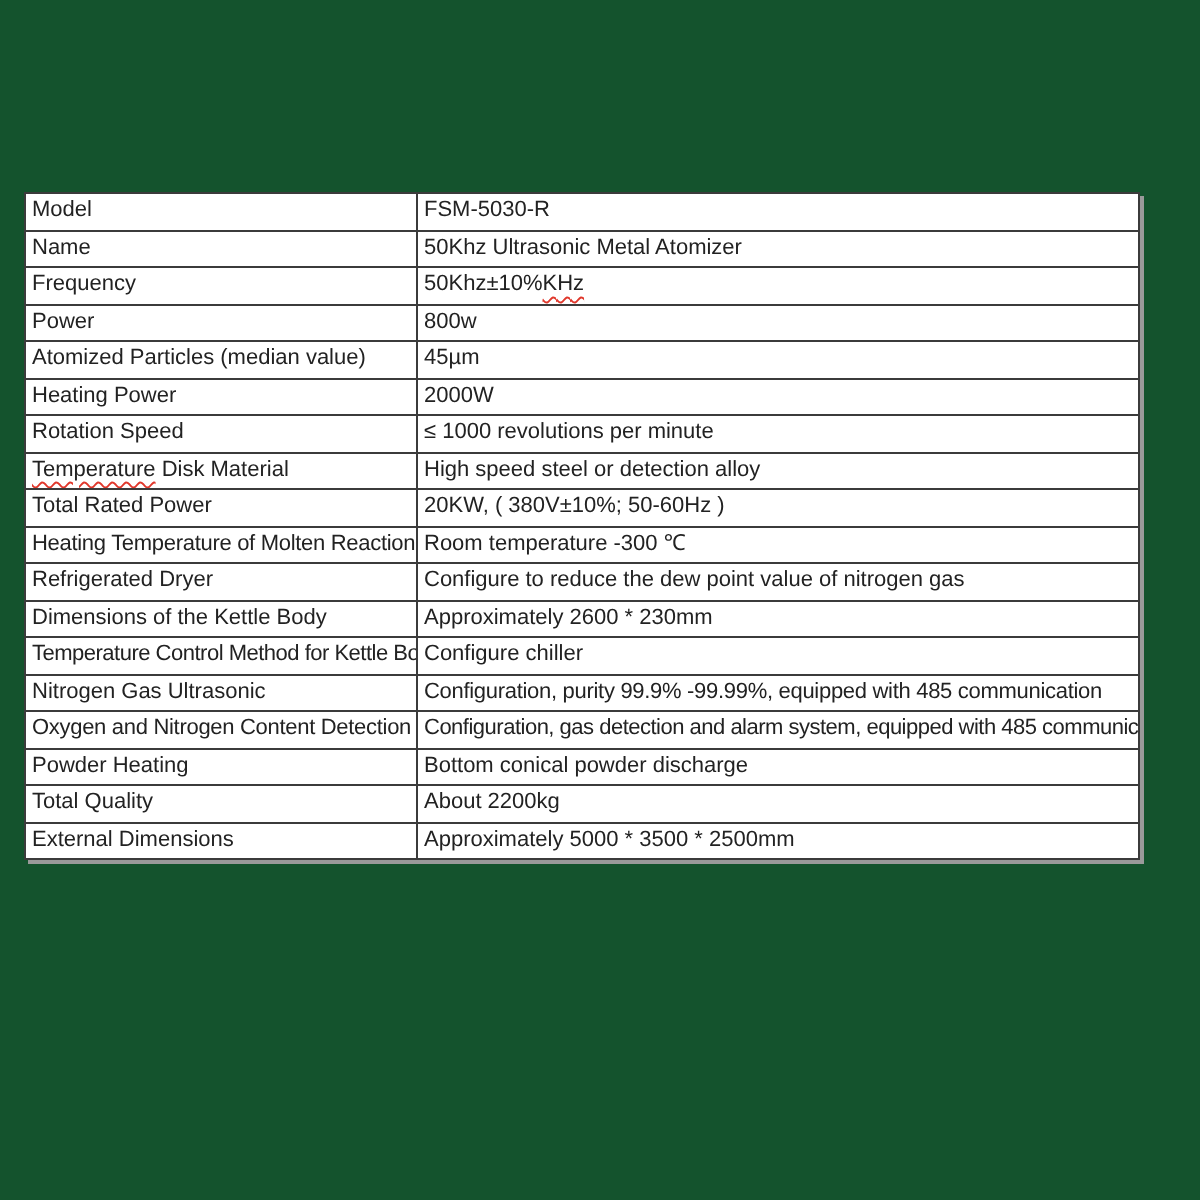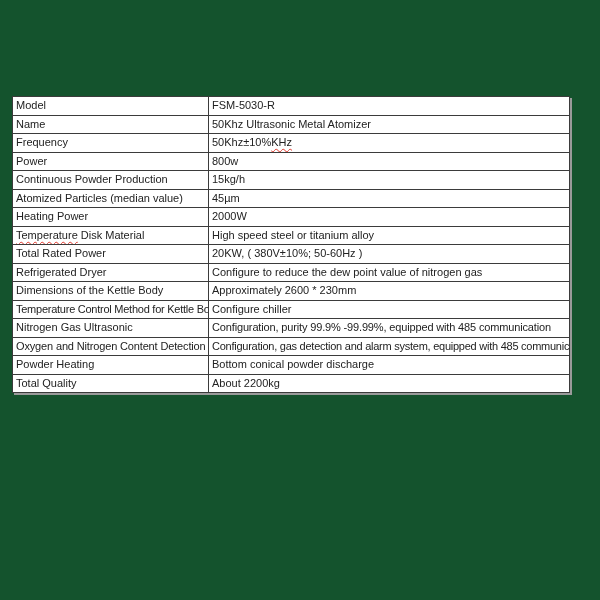--- a/index.html
+++ b/index.html
@@ -70,38 +70,42 @@
         </tr>
         <tr>
           <td>Frequency</td>
           <td>50Khz±10%<span class="misspell">KHz</span></td>
         </tr>
         <tr>
           <td>Power</td>
           <td>800w</td>
         </tr>
         <tr>
-          <td>Continuous Powder Production</td>
-          <td>15kg/h</td>
-        </tr>
-        <tr>
           <td>Atomized Particles (median value)</td>
           <td>45µm</td>
         </tr>
         <tr>
           <td>Heating Power</td>
           <td>2000W</td>
         </tr>
         <tr>
+          <td>Rotation Speed</td>
+          <td>≤ 1000 revolutions per minute</td>
+        </tr>
+        <tr>
           <td><span class="misspell">Temperature</span> Disk Material</td>
-          <td>High speed steel or titanium alloy</td>
+          <td>High speed steel or detection alloy</td>
         </tr>
         <tr>
           <td>Total Rated Power</td>
           <td>20KW, ( 380V±10%; 50-60Hz )</td>
+        </tr>
+        <tr>
+          <td class="fit1">Heating Temperature of Molten Reaction</td>
+          <td>Room temperature -300 ℃</td>
         </tr>
         <tr>
           <td>Refrigerated Dryer</td>
           <td>Configure to reduce the dew point value of nitrogen gas</td>
         </tr>
         <tr>
           <td>Dimensions of the Kettle Body</td>
           <td>Approximately 2600 * 230mm</td>
         </tr>
         <tr>
@@ -117,15 +121,19 @@
           <td class="fit2">Configuration, gas detection and alarm system, equipped with 485 communication</td>
         </tr>
         <tr>
           <td>Powder Heating</td>
           <td>Bottom conical powder discharge</td>
         </tr>
         <tr>
           <td>Total Quality</td>
           <td>About 2200kg</td>
         </tr>
+        <tr>
+          <td>External Dimensions</td>
+          <td>Approximately 5000 * 3500 * 2500mm</td>
+        </tr>
       </tbody>
   </table>
 </div>
 
 </body></html>

